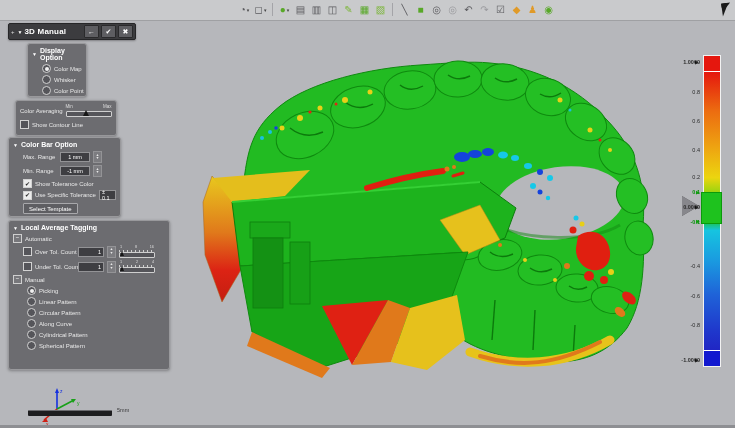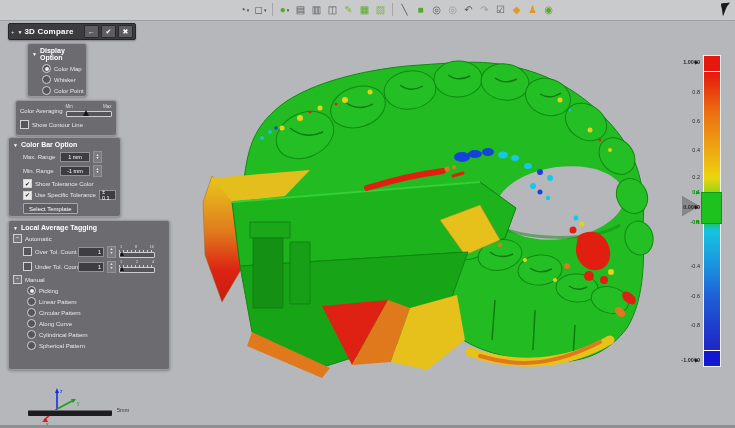--- a/index.html
+++ b/index.html
@@ -290,21 +290,21 @@
   <div class="cl grn" style="top:169px;">-0.1</div>
   <div class="cl" style="top:213px;">-0.4</div>
   <div class="cl" style="top:243px;">-0.6</div>
   <div class="cl" style="top:272px;">-0.8</div>
   <div class="cl big" style="top:307px;">-1.0000</div>
 </div>
 
 <div class="cmdbar">
   <span class="mv">+</span>
   <span class="car">▼</span>
-  <span class="ttl">3D Compare</span>
+  <span class="ttl">3D Manual</span>
   <span class="tbtn">←</span>
   <span class="tbtn">✔</span>
   <span class="tbtn">✖</span>
 </div>
 
 <div class="panel" style="left:27px;top:43px;width:58px;height:52px;">
   <div class="phead">
       <span class="car">▼</span>
       <span>Display Option</span>
     </div>

